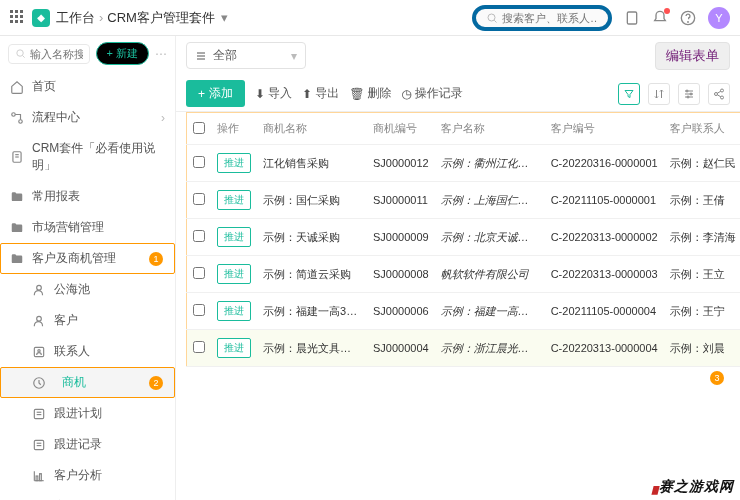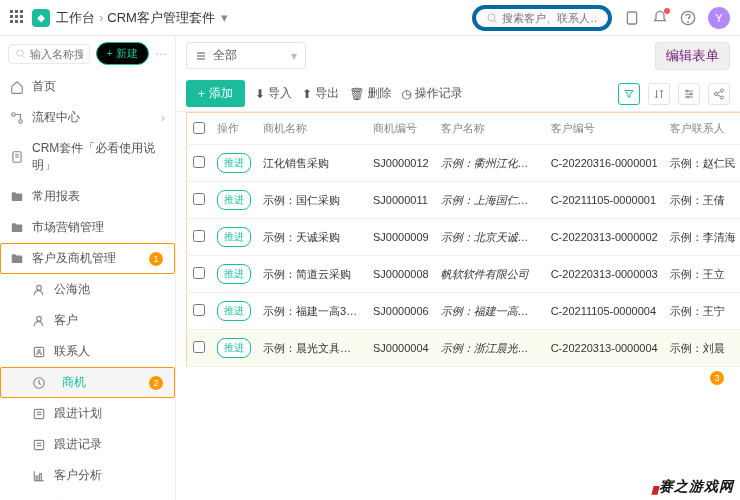--- a/index.html
+++ b/index.html
@@ -42,21 +42,21 @@
 .tb-right { margin-left: auto; display: flex; gap: 8px; }
 .icon-btn { width: 22px; height: 22px; border: 1px solid #e2e2e2; border-radius: 3px; display: flex; align-items: center; justify-content: center; color: #888; }
 .icon-btn.active { color: #1abc9c; border-color: #1abc9c; }
 .table-wrap { flex: 1; overflow: auto; padding: 0 10px 10px; }
 table { width: 100%; border-collapse: collapse; border: 1px solid #ffd699; }
 th, td { text-align: left; padding: 8px 6px; font-size: 11px; border-bottom: 1px solid #f0f0f0; white-space: nowrap; overflow: hidden; text-overflow: ellipsis; }
 th { color: #888; font-weight: normal; background: #fff; }
 tbody tr:last-child { background: #fafcf0; }
 .chk { width: 24px; }
 .op-col { width: 50px; }
-.push-btn { border: 1px solid #1abc9c; color: #1abc9c; background: #fff; border-radius: 8px; padding: 2px 6px; font-size: 10px; }
+.push-btn { border: 1px solid #1abc9c; color: #1abc9c; background: #fff; border-radius: 2px; padding: 2px 6px; font-size: 10px; }
 .name-col { width: 110px; max-width: 110px; }
 .code-col { width: 72px; }
 .cust-col { width: 110px; max-width: 110px; font-style: italic; }
 .cnum-col { width: 130px; }
 .contact-col { width: 70px; }
 .table-marker { text-align: center; padding: 4px; }
 .watermark { position: absolute; right: 6px; bottom: 4px; font-size: 14px; font-weight: bold; font-style: italic; color: #111; letter-spacing: 1px; }
 .watermark .red { color: #c62828; }
 .watermark-sub { position: absolute; right: 6px; bottom: -6px; font-size: 7px; color: #999; letter-spacing: 0.5px; }
 input[type=checkbox] { width: 12px; height: 12px; }

